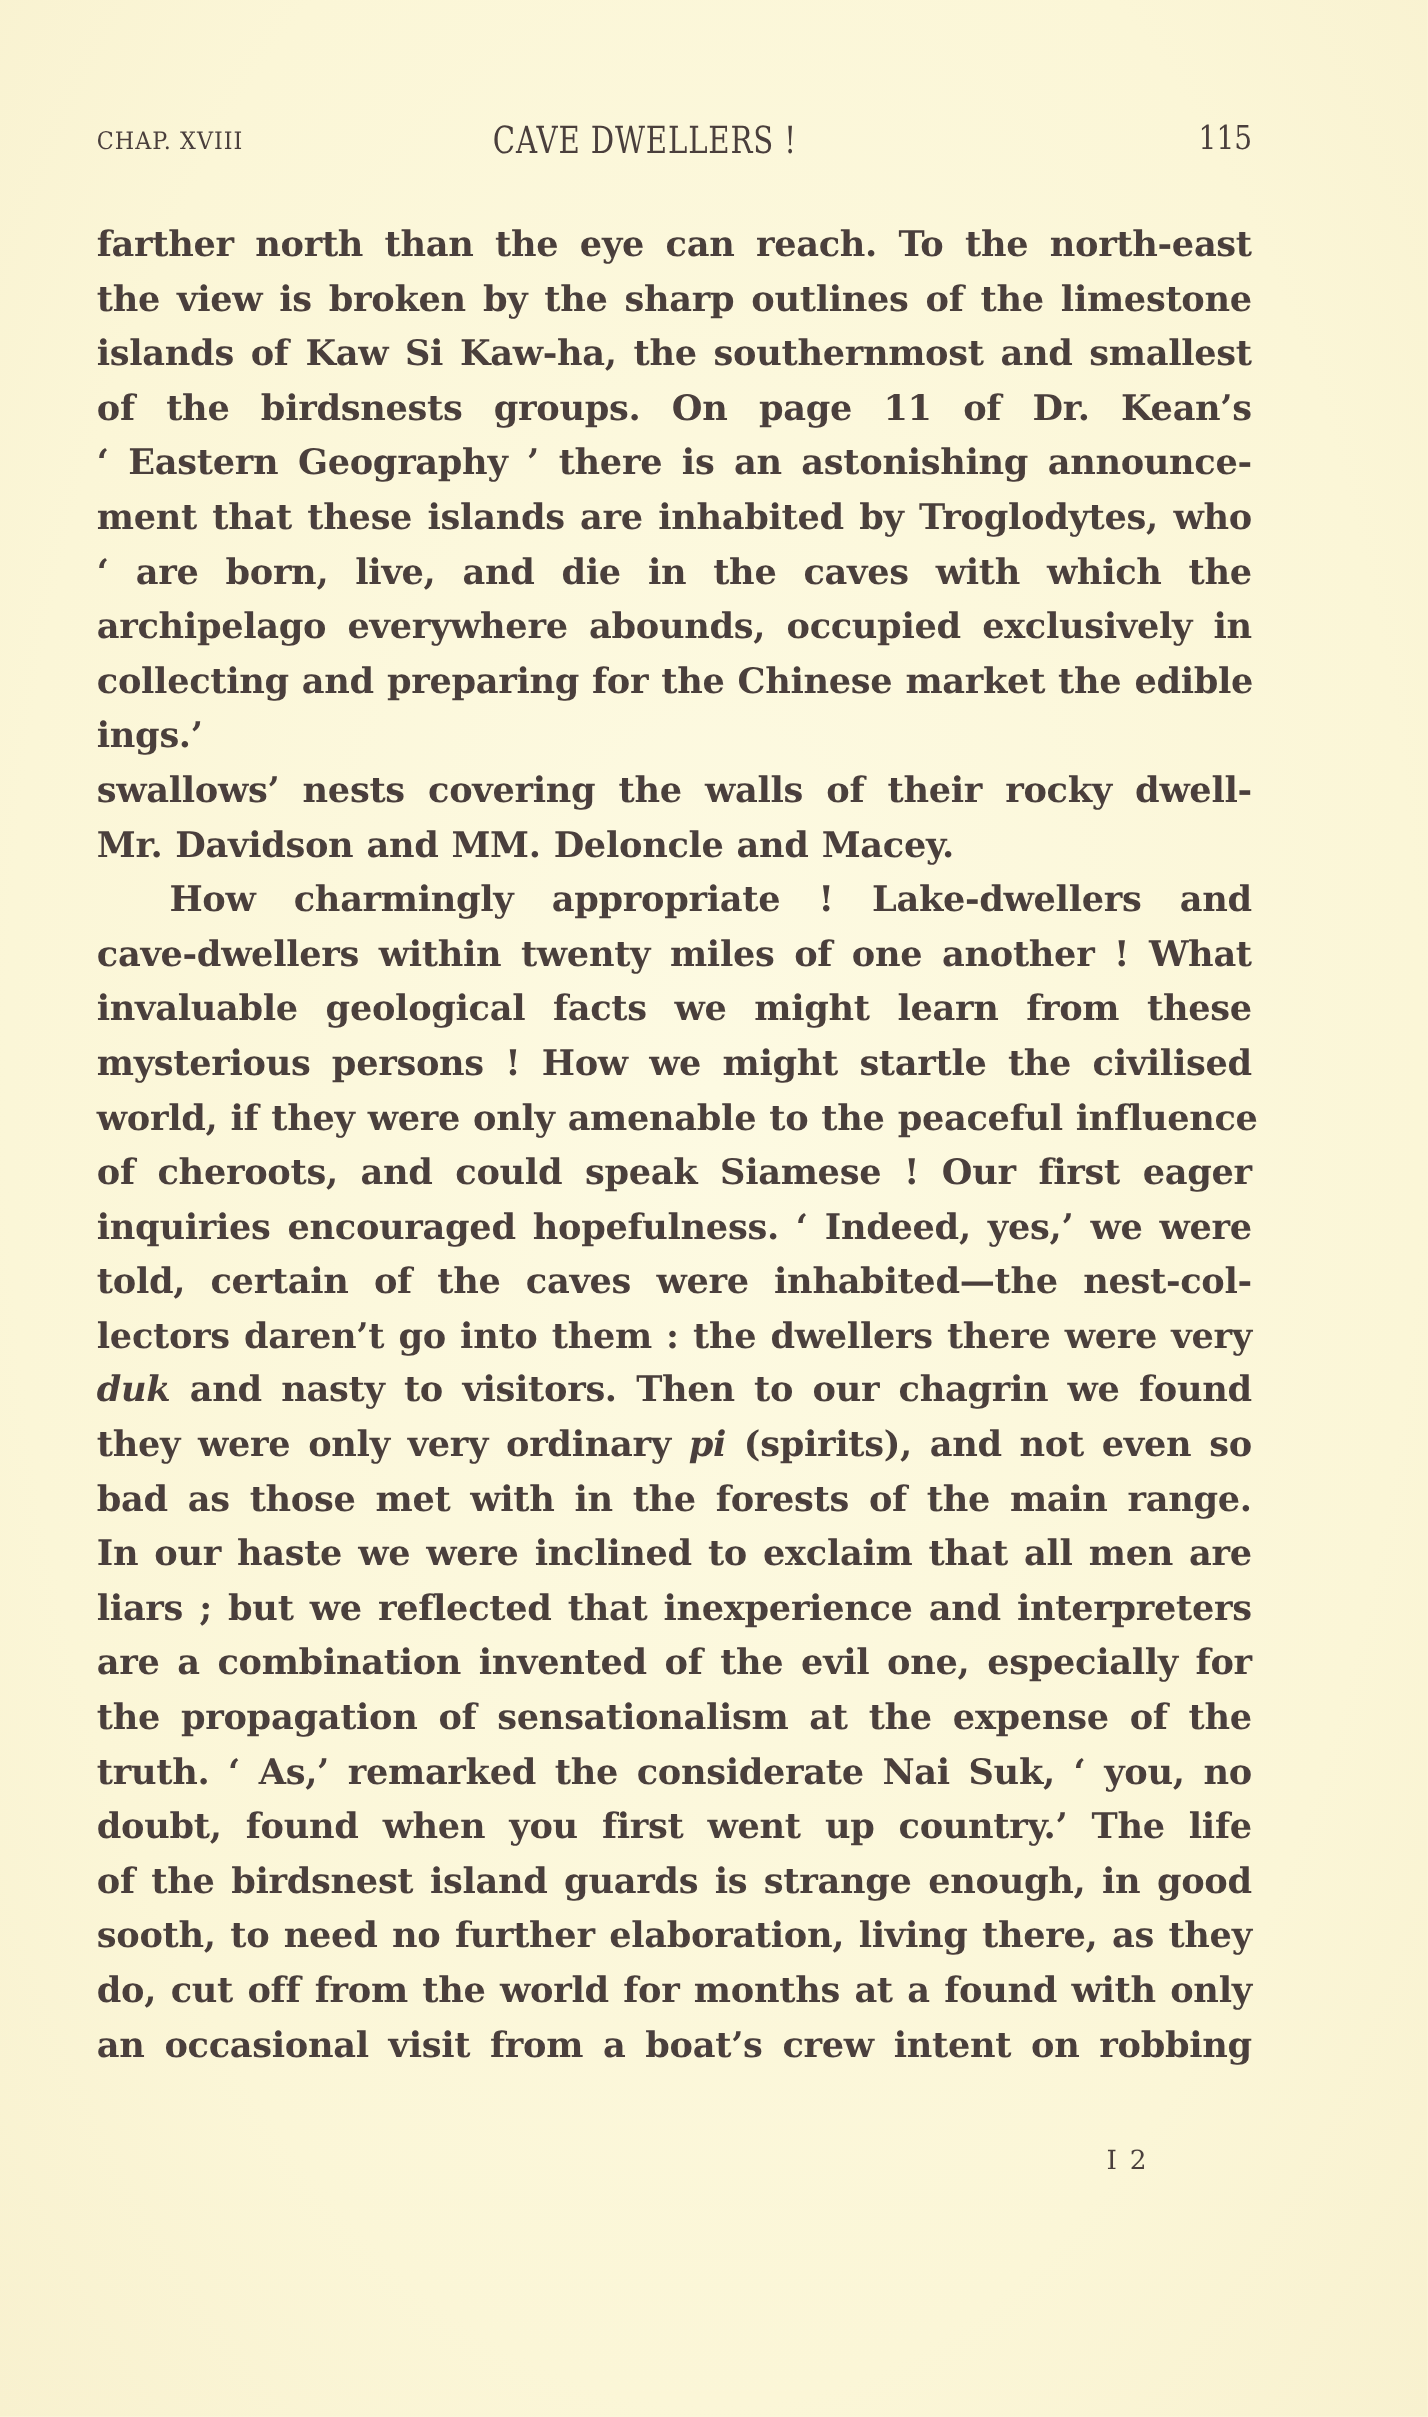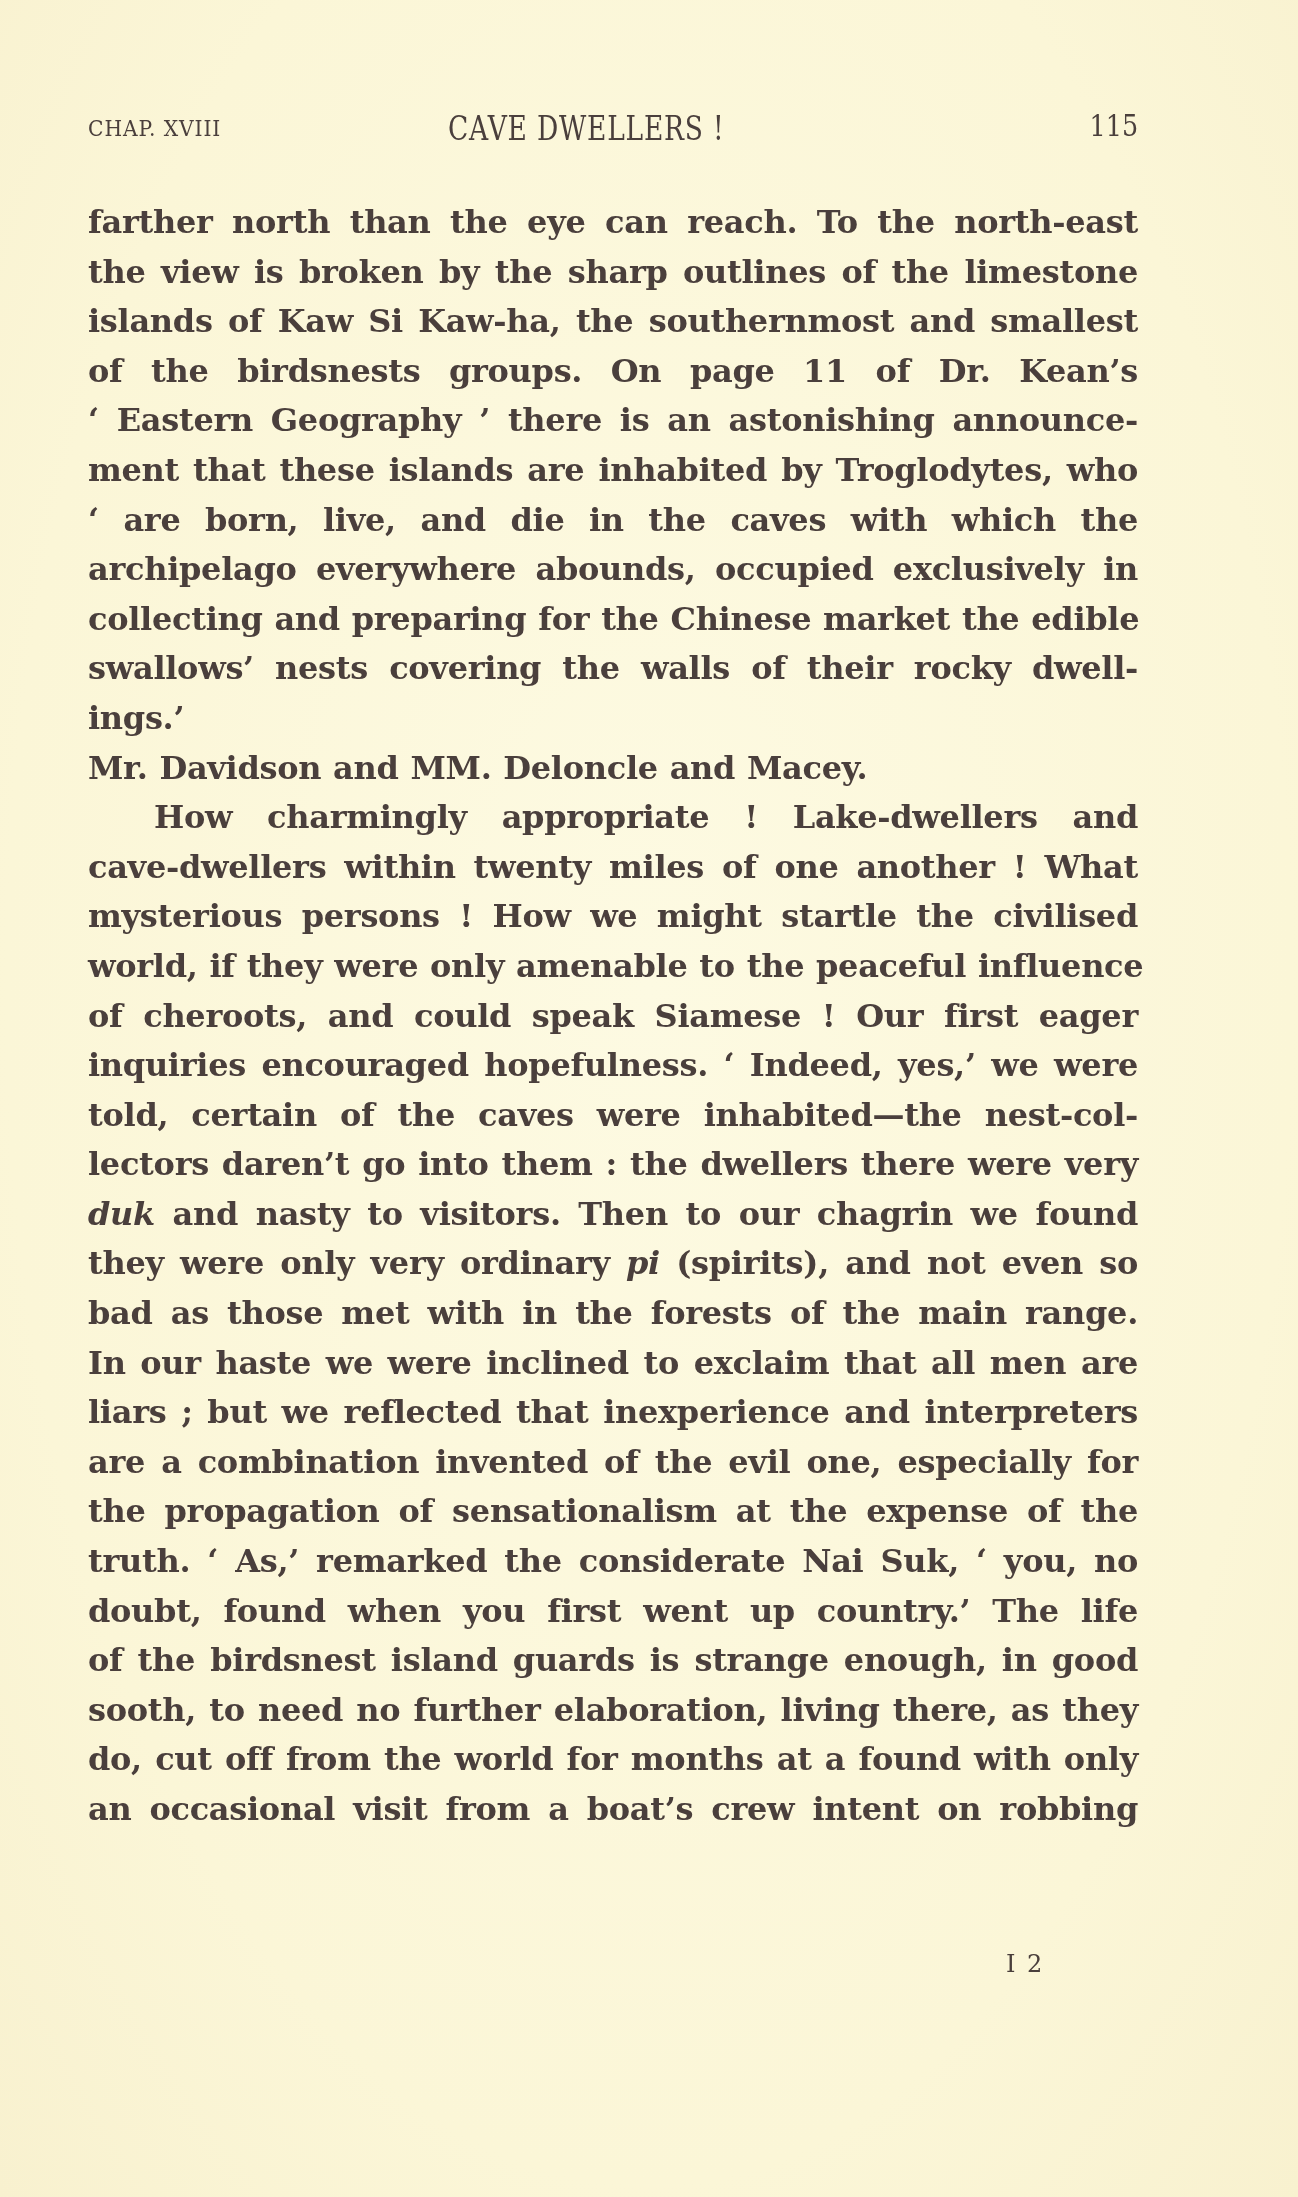--- a/index.html
+++ b/index.html
@@ -100,25 +100,26 @@
   <div class="body-text">
     <div class="line"><span>farther north than the eye can reach.  To the north-east</span></div>
     <div class="line"><span>the view is broken by the sharp outlines of the limestone</span></div>
     <div class="line"><span>islands of Kaw Si Kaw-ha, the southernmost and smallest</span></div>
     <div class="line"><span>of the birdsnests groups.  On page 11 of Dr. Kean’s</span></div>
     <div class="line"><span>‘ Eastern Geography ’ there is an astonishing announce-</span></div>
     <div class="line"><span>ment that these islands are inhabited by Troglodytes, who</span></div>
     <div class="line"><span>‘ are born, live, and die in the caves with which the</span></div>
     <div class="line"><span>archipelago everywhere abounds, occupied exclusively in</span></div>
     <div class="line"><span>collecting and preparing for the Chinese market the edible</span></div>
+    <div class="line last"><span>ings.’</span></div>
     <div class="line"><span>swallows’ nests covering the walls of their rocky dwell-</span></div>
-    <div class="line last"><span>ings.’</span></div>
     <div class="line last"><span>Mr. Davidson and MM. Deloncle and Macey.</span></div>
     <div class="line indent"><span>How charmingly appropriate !  Lake-dwellers and</span></div>
     <div class="line"><span>cave-dwellers within twenty miles of one another !  What</span></div>
+    <div class="line"><span>invaluable geological facts we might learn from these</span></div>
     <div class="line"><span>mysterious persons !  How we might startle the civilised</span></div>
     <div class="line"><span>world, if they were only amenable to the peaceful influence</span></div>
     <div class="line"><span>of cheroots, and could speak Siamese !  Our first eager</span></div>
     <div class="line"><span>inquiries encouraged hopefulness.  ‘ Indeed, yes,’ we were</span></div>
     <div class="line"><span>told, certain of the caves were inhabited—the nest-col-</span></div>
     <div class="line"><span>lectors daren’t go into them : the dwellers there were very</span></div>
     <div class="line"><em>duk</em><span> and nasty to visitors.  Then to our chagrin we found</span></div>
     <div class="line"><span>they were only very ordinary </span><em>pi</em><span> (spirits), and not even so</span></div>
     <div class="line"><span>bad as those met with in the forests of the main range.</span></div>
     <div class="line"><span>In our haste we were inclined to exclaim that all men are</span></div>

